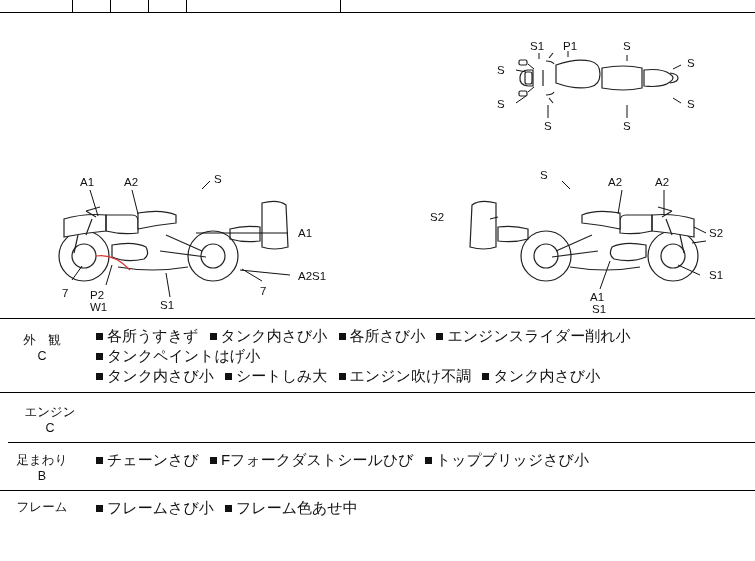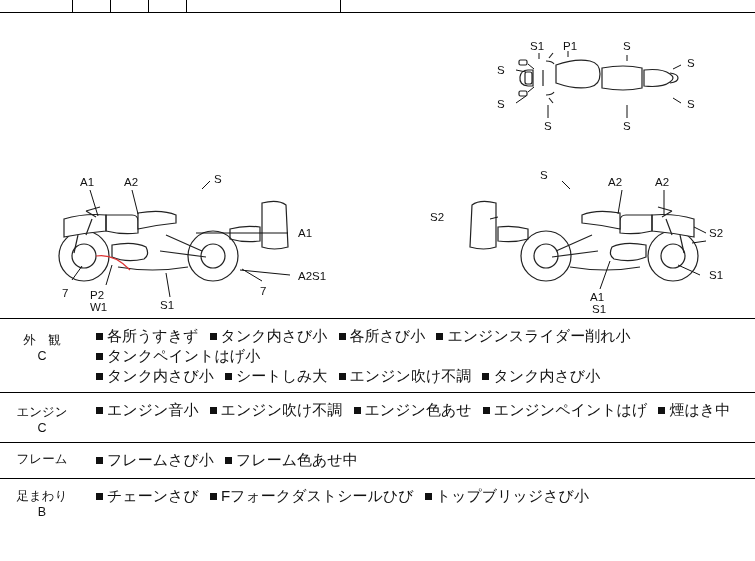--- a/index.html
+++ b/index.html
@@ -61,21 +61,21 @@
   .row .items .it{white-space:nowrap;margin-right:7px;}
   .row .items .bullet{
     display:inline-block;
     width:7px;height:7px;
     background:#111;
     margin-right:4px;
     vertical-align:1px;
   }
   .r-appearance{min-height:58px;}
   .r-appearance .cat{padding-top:13px;}
-  .r-engine{min-height:42px;}
+  .r-engine{min-height:42px;margin-left:8px;}
   .r-engine .cat{padding-top:11px;}
   .r-frame{min-height:36px;}
   .r-frame .cat{padding-top:8px;}
   .r-suspension{min-height:46px;}
   .r-suspension .cat{padding-top:9px;}
 
   
   text{font-family:"Liberation Sans", sans-serif;font-size:11px;fill:#111;}
   .lbl{font-size:11.5px;}
   .ln{stroke:#111;stroke-width:1;fill:none;}
@@ -238,46 +238,39 @@
         <span class="it"><span class="bullet"></span><span>エンジン吹け不調</span></span>
         <span class="it"><span class="bullet"></span><span>タンク内さび小</span></span>
       </div>
     </div>
 
     <div class="row r-engine">
       <div class="cat">
         <span>エンジン</span>
         <span class="grade">C</span>
       </div>
-      <div class="items">
-        <span class="it"><span class="bullet"></span><span>エンジン音小</span></span>
-        <span class="it"><span class="bullet"></span><span>エンジン吹け不調</span></span>
-        <span class="it"><span class="bullet"></span><span>エンジン色あせ</span></span>
-        <span class="it"><span class="bullet"></span><span>エンジンペイントはげ</span></span>
-        <span class="it"><span class="bullet"></span><span>煙はき中</span></span>
-      </div>
-    </div>
-
-    <div class="row r-frame">
-      <div class="cat">
-        <span>フレーム</span>
-        <span class="grade"></span>
-      </div>
-      <div class="items">
-        <span class="it"><span class="bullet"></span><span>フレームさび小</span></span>
-        <span class="it"><span class="bullet"></span><span>フレーム色あせ中</span></span>
-      </div>
     </div>
 
     <div class="row r-suspension">
       <div class="cat">
         <span>足まわり</span>
         <span class="grade">B</span>
       </div>
       <div class="items">
         <span class="it"><span class="bullet"></span><span>チェーンさび</span></span>
         <span class="it"><span class="bullet"></span><span>Fフォークダストシールひび</span></span>
         <span class="it"><span class="bullet"></span><span>トップブリッジさび小</span></span>
       </div>
     </div>
 
+    <div class="row r-frame">
+      <div class="cat">
+        <span>フレーム</span>
+        <span class="grade"></span>
+      </div>
+      <div class="items">
+        <span class="it"><span class="bullet"></span><span>フレームさび小</span></span>
+        <span class="it"><span class="bullet"></span><span>フレーム色あせ中</span></span>
+      </div>
+    </div>
+
   </div>
 </div>
 
 </body></html>

